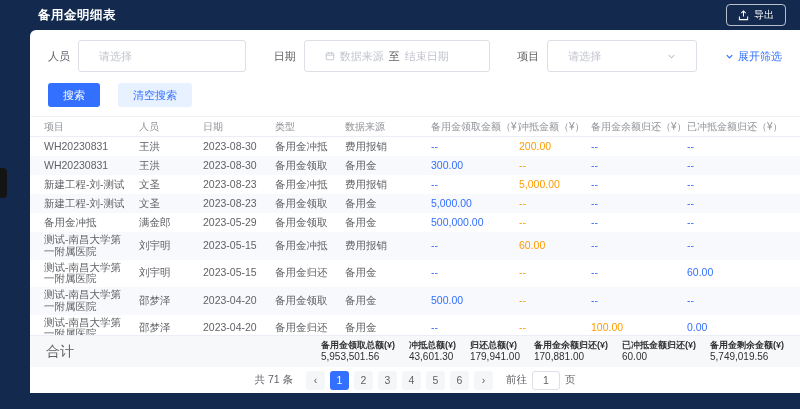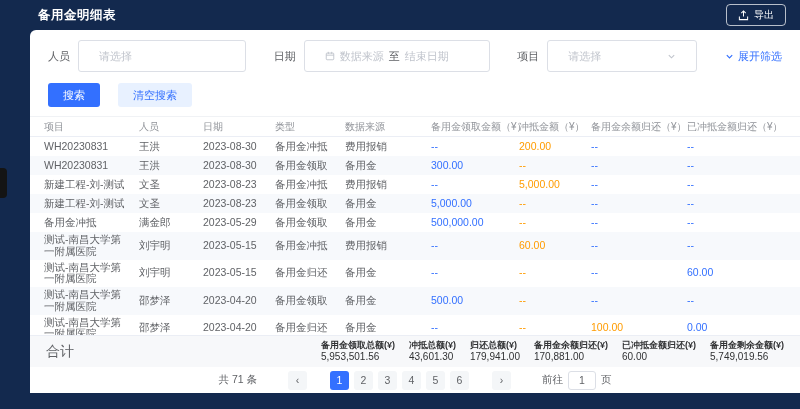--- a/index.html
+++ b/index.html
@@ -56,21 +56,21 @@
   .c-orange { color:#FF9C00; }
   
   .summary { height:32px; background:#F7F8FA; border-top:1px solid #EBEEF5;
     display:flex; align-items:center; padding:0 16px; }
   .sum-label { font-size:14px; color:#606266; width:120px; }
   .sum-groups { display:flex; gap:14px; margin-left:auto; align-items:center; }
   .sgroup { display:flex; flex-direction:column; line-height:1.25; }
   .sg-label { font-size:9px; font-weight:bold; color:#303133; white-space:nowrap; }
   .sg-value { font-size:10px; color:#303133; white-space:nowrap; }
   
-  .pag { height:26px; display:flex; align-items:center; justify-content:center; gap:23px;
+  .pag { height:26px; display:flex; align-items:center; justify-content:center; gap:5px;
     font-size:10.5px; color:#606266; }
   .total-text { margin-right:8px; }
   .page, .pnav { min-width:19px; height:19px; border-radius:3px; background:#F4F6F8;
     color:#606266; display:flex; align-items:center; justify-content:center;
     padding:0 4px; cursor:pointer; }
   .page.active { background:#3370FF; color:#fff; }
   .goto { display:flex; align-items:center; gap:5px; margin-left:8px; }
   .goto-input { width:28px; height:19px; border:1px solid #DCDFE6; border-radius:3px;
     text-align:center; font-size:10.5px; color:#606266; outline:none; font-family:inherit; }
   svg { display:block; }

